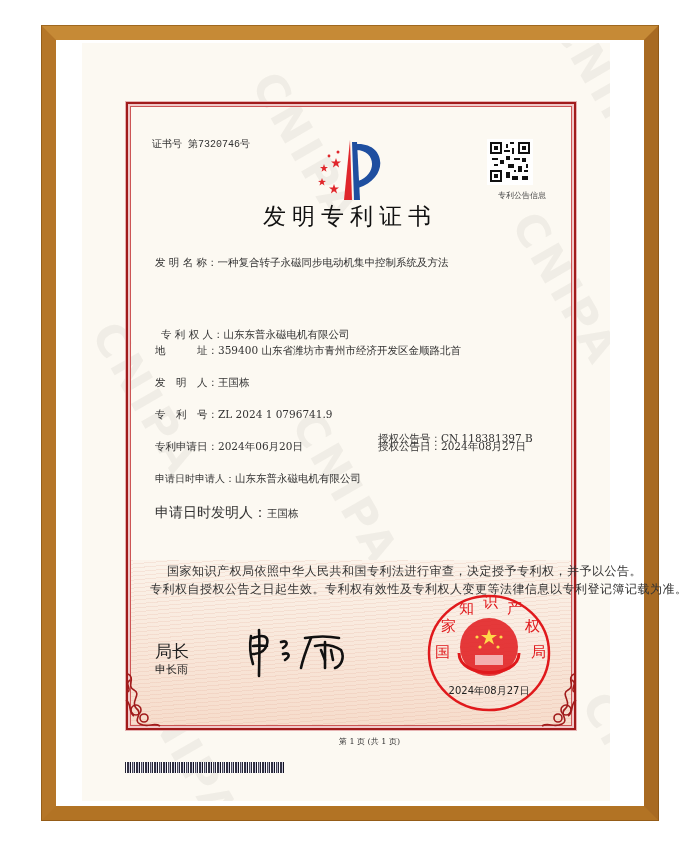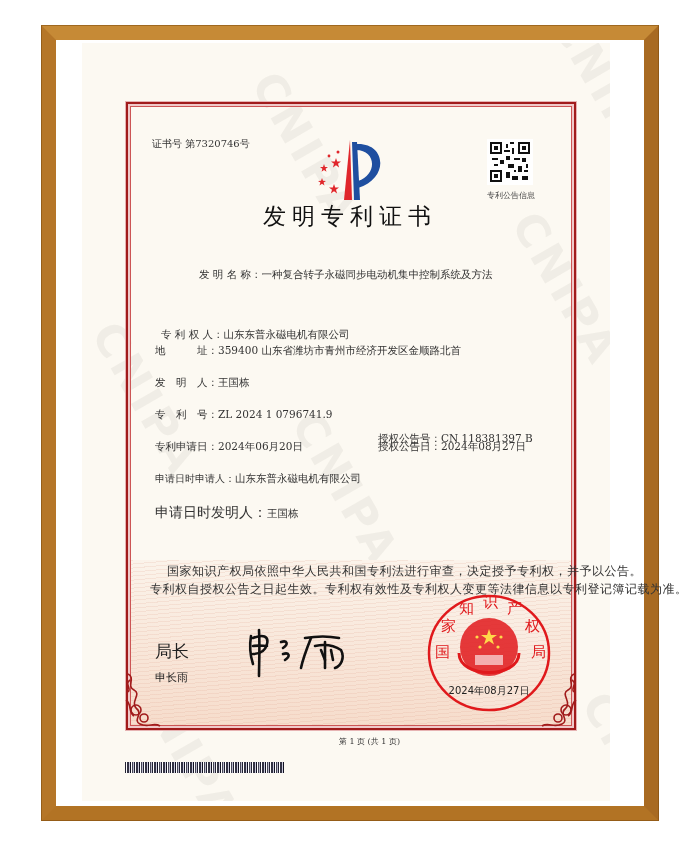--- a/index.html
+++ b/index.html
@@ -17,30 +17,30 @@
   .border{position:absolute;left:126px;top:102px;width:450px;height:628px;box-sizing:border-box;
          border:2px solid #a11b1b;box-shadow:0 0 0 1px #e6b3b3, inset 0 0 0 2px #f0c9c9;}
   .border-inner{position:absolute;left:130px;top:106px;width:442px;height:620px;box-sizing:border-box;
          border:1px solid #c55;}
   .wave{position:absolute;left:127px;top:560px;width:448px;height:168px;
         background:
           repeating-linear-gradient(175deg, rgba(222,160,140,.18) 0 1px, transparent 1px 4px),
           linear-gradient(#fbf3ea, #f6dccb);}
   .corner{position:absolute;width:40px;height:60px;}
   .abs{position:absolute;}
-  .cert-no{left:152px;top:137px;font-size:10px;color:#333;}
+  .cert-no{left:152px;top:137px;font-size:10px;color:#333;font-family:Liberation Mono, monospace;}
   .title{left:230px;top:201px;width:240px;text-align:center;font-size:23px;letter-spacing:6px;
          color:#111;font-family:"DejaVu Sans",sans-serif;}
   .qr{left:487px;top:139px;width:46px;height:46px;background:#fff;padding:3px;box-sizing:border-box;}
-  .qr-label{left:476px;top:190px;width:70px;text-align:center;font-size:8px;color:#444;}
+  .qr-label{left:476px;top:190px;width:70px;text-align:right;font-size:8px;color:#444;}
   .row{position:absolute;font-size:10.5px;color:#333;white-space:nowrap;}
   .row .k{display:inline-block;}
   .fine{position:absolute;font-size:12px;color:#333;white-space:nowrap;letter-spacing:.5px;}
   .sign-role{left:155px;top:640px;font-size:17px;font-family:"DejaVu Sans",sans-serif;color:#222;}
-  .sign-name{left:155px;top:662px;font-size:11px;font-family:"DejaVu Sans",sans-serif;color:#222;margin-top:8px;}
+  .sign-name{left:155px;top:662px;font-size:11px;font-family:"DejaVu Sans",sans-serif;color:#222;}
   .page{left:300px;top:736px;width:100px;text-align:right;font-size:8px;color:#333;}
   .barcode{left:125px;top:762px;width:159px;height:11px;
            background:repeating-linear-gradient(90deg,#223 0 1px,#fff 1px 2px,#334 2px 4px,#ccd 4px 5px,#112 5px 6px,#fff 6px 7px,#445 7px 8px,#bbc 8px 9px);}
 </style>
 </head>
 <body>
 
 <div class="frame"></div>
 <div class="paper">
   <div class="watermark" style="left:140px;top:80px;">CNIPA</div>
@@ -123,21 +123,21 @@
       <rect x="2" y="11" width="2" height="1"></rect>
         <rect x="12" y="14" width="1" height="1"></rect>
         <rect x="18" y="11" width="1" height="2"></rect>
     </g>
   </svg>
 </div>
 <div class="abs qr-label">专利公告信息</div>
 
 <div class="abs title">发明专利证书</div>
 
-<div class="row" style="left:155px;top:268px;margin-left:44px;">
+<div class="row" style="left:155px;top:256px;">
   <span class="k">发 明 名 称：</span><span>一种复合转子永磁同步电动机集中控制系统及方法</span>
 </div>
 <div class="row" style="left:155px;top:328px;margin-left:6px;">
   <span class="k">专 利 权 人：</span><span>山东东普永磁电机有限公司</span>
 </div>
 <div class="row" style="left:155px;top:344px;">
   <span class="k">地　　　址：</span><span>359400 山东省潍坊市青州市经济开发区金顺路北首</span>
 </div>
 <div class="row" style="left:155px;top:376px;">
   <span class="k">发　明　人：</span><span>王国栋</span>

